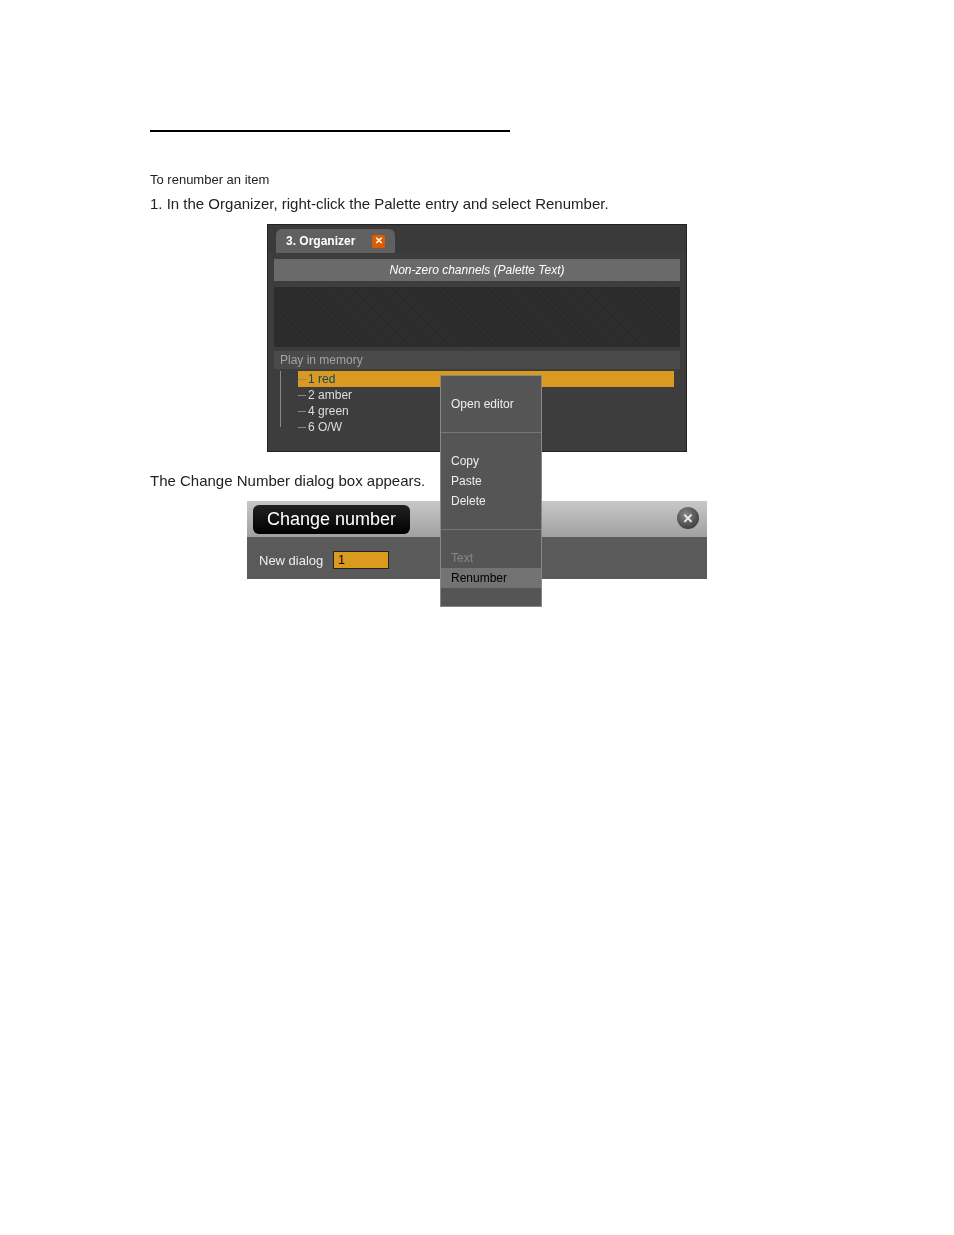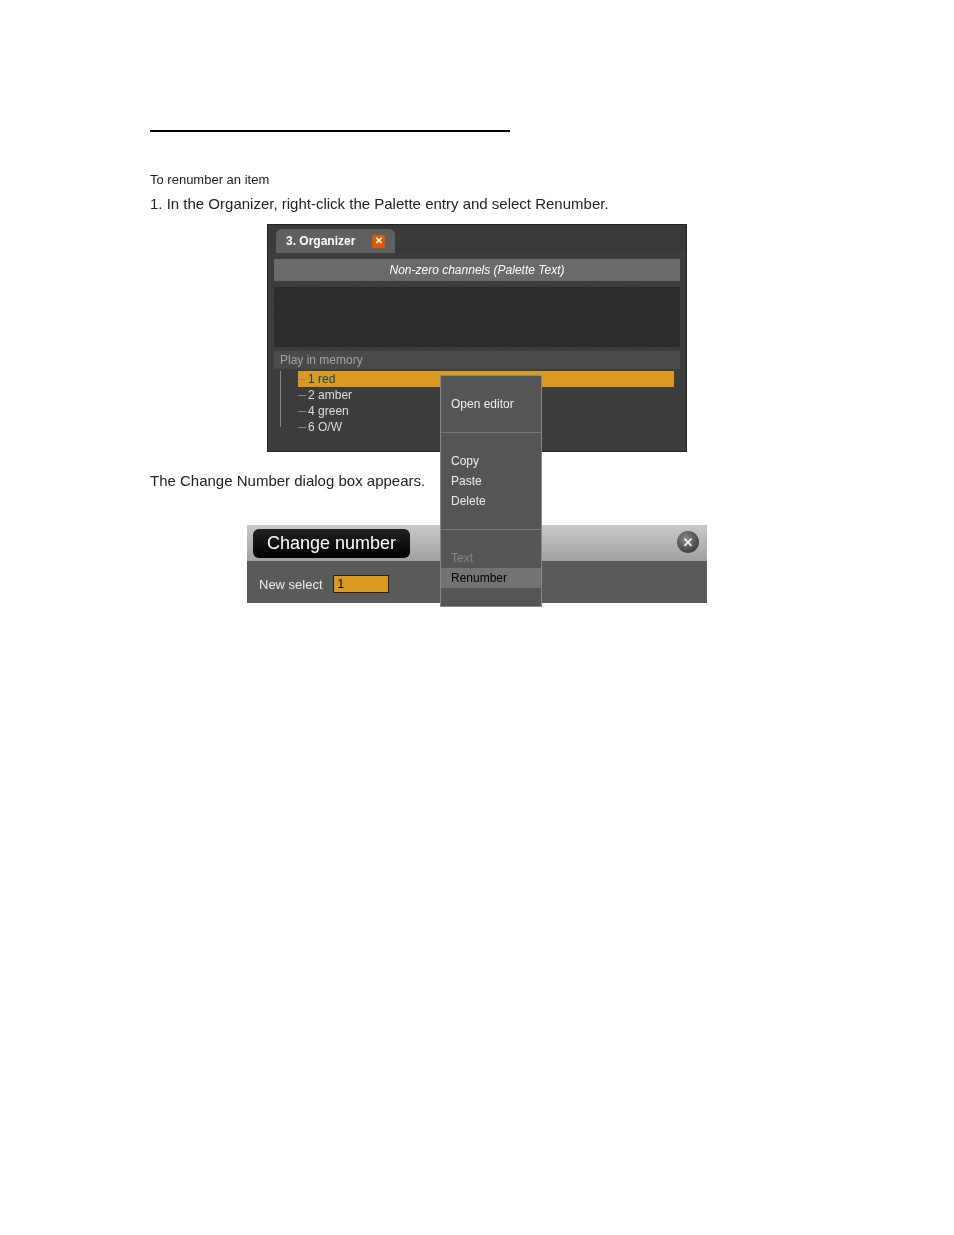--- a/index.html
+++ b/index.html
@@ -138,21 +138,20 @@
   .ctx-menu .item.disabled { color:#888; }
   .ctx-menu .item.hover { background:#737373; color:#000; }
 
   
   .change-dialog {
     width: 460px;
     background:#5a5a5a;
     font-family: Verdana, Arial, sans-serif;
     color:#eee;
     box-sizing:border-box;
-    margin-top:24px;
   }
   .cd-titlebar {
     position:relative;
     height:36px;
     background:linear-gradient(#c8c8c8,#a0a0a0);
     display:flex;
     align-items:center;
   }
   .cd-titlebar .pill {
     background:linear-gradient(#222,#000);
@@ -249,20 +248,20 @@
 
   <div class="step step-after">The Change Number dialog box appears.</div>
 
   <div class="figure-wrap">
     <div class="change-dialog">
       <div class="cd-titlebar">
         <div class="pill">Change number</div>
         <div class="closebtn">✕</div>
       </div>
       <div class="cd-body">
-        <span>New select</span>
+        <span>New dialog</span>
         <input class="cd-input" value="1" style="">
       </div>
     </div>
   </div>
 
 
 </div>
 
 </body></html>

